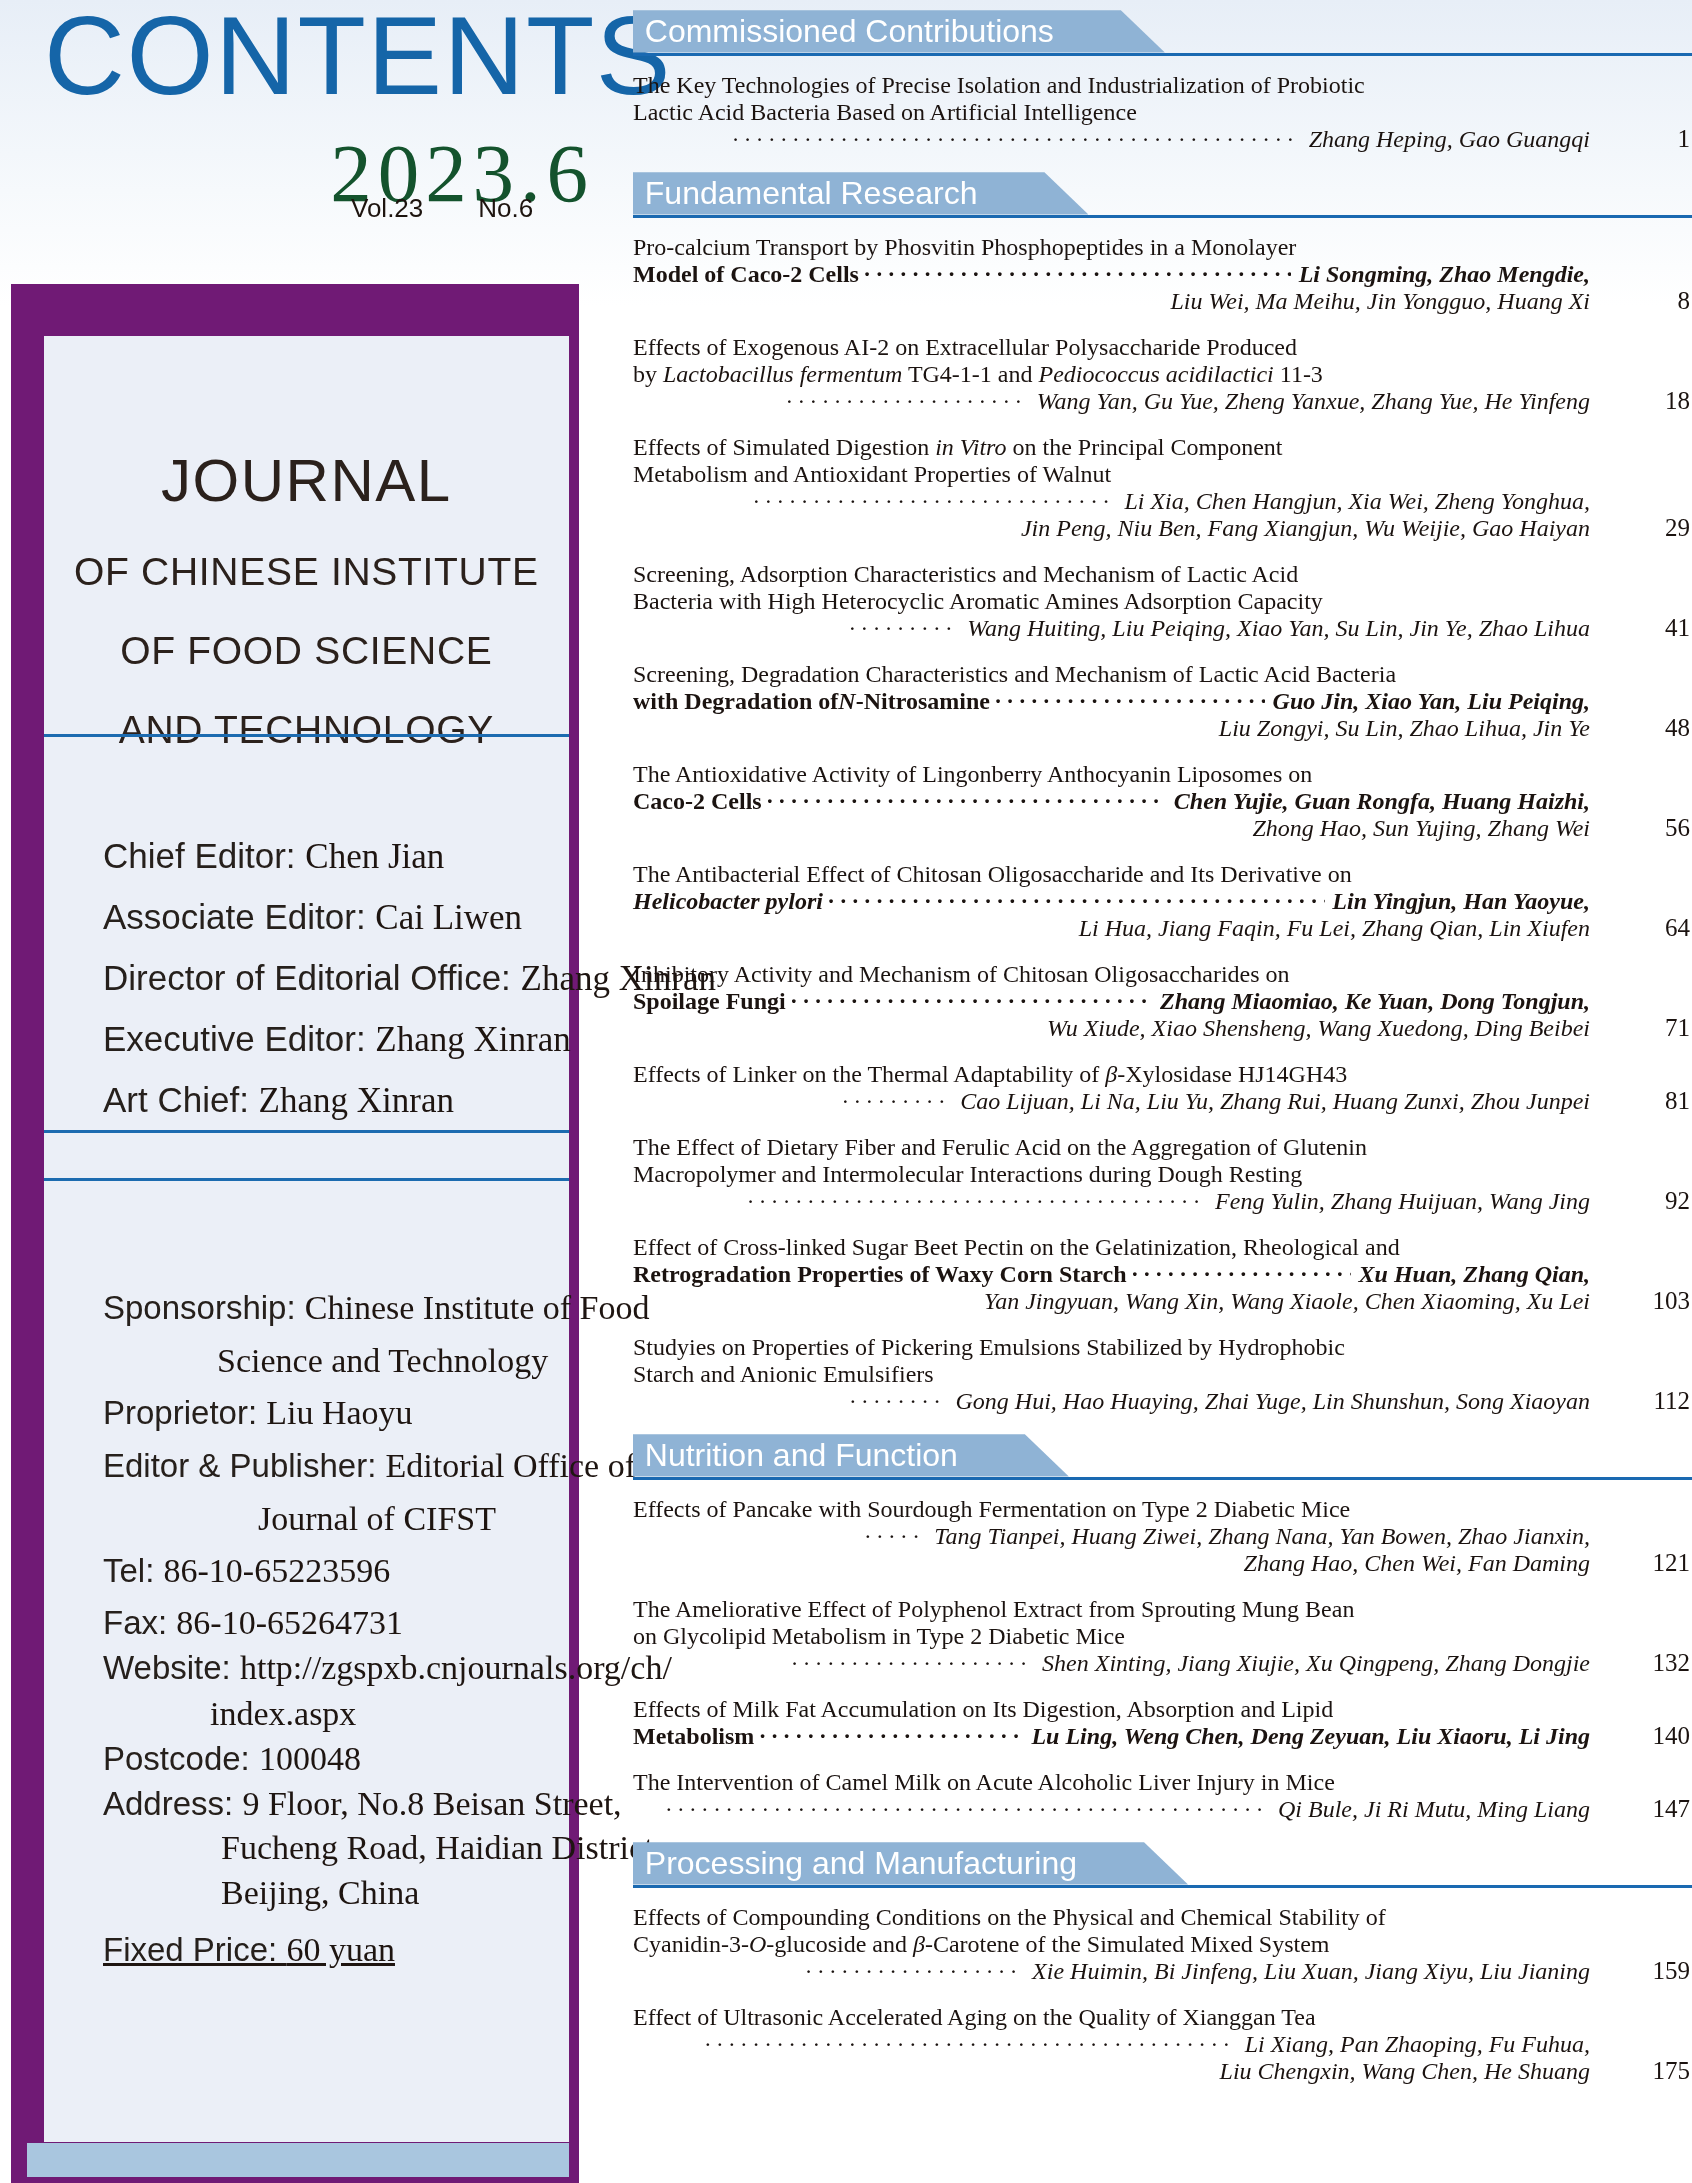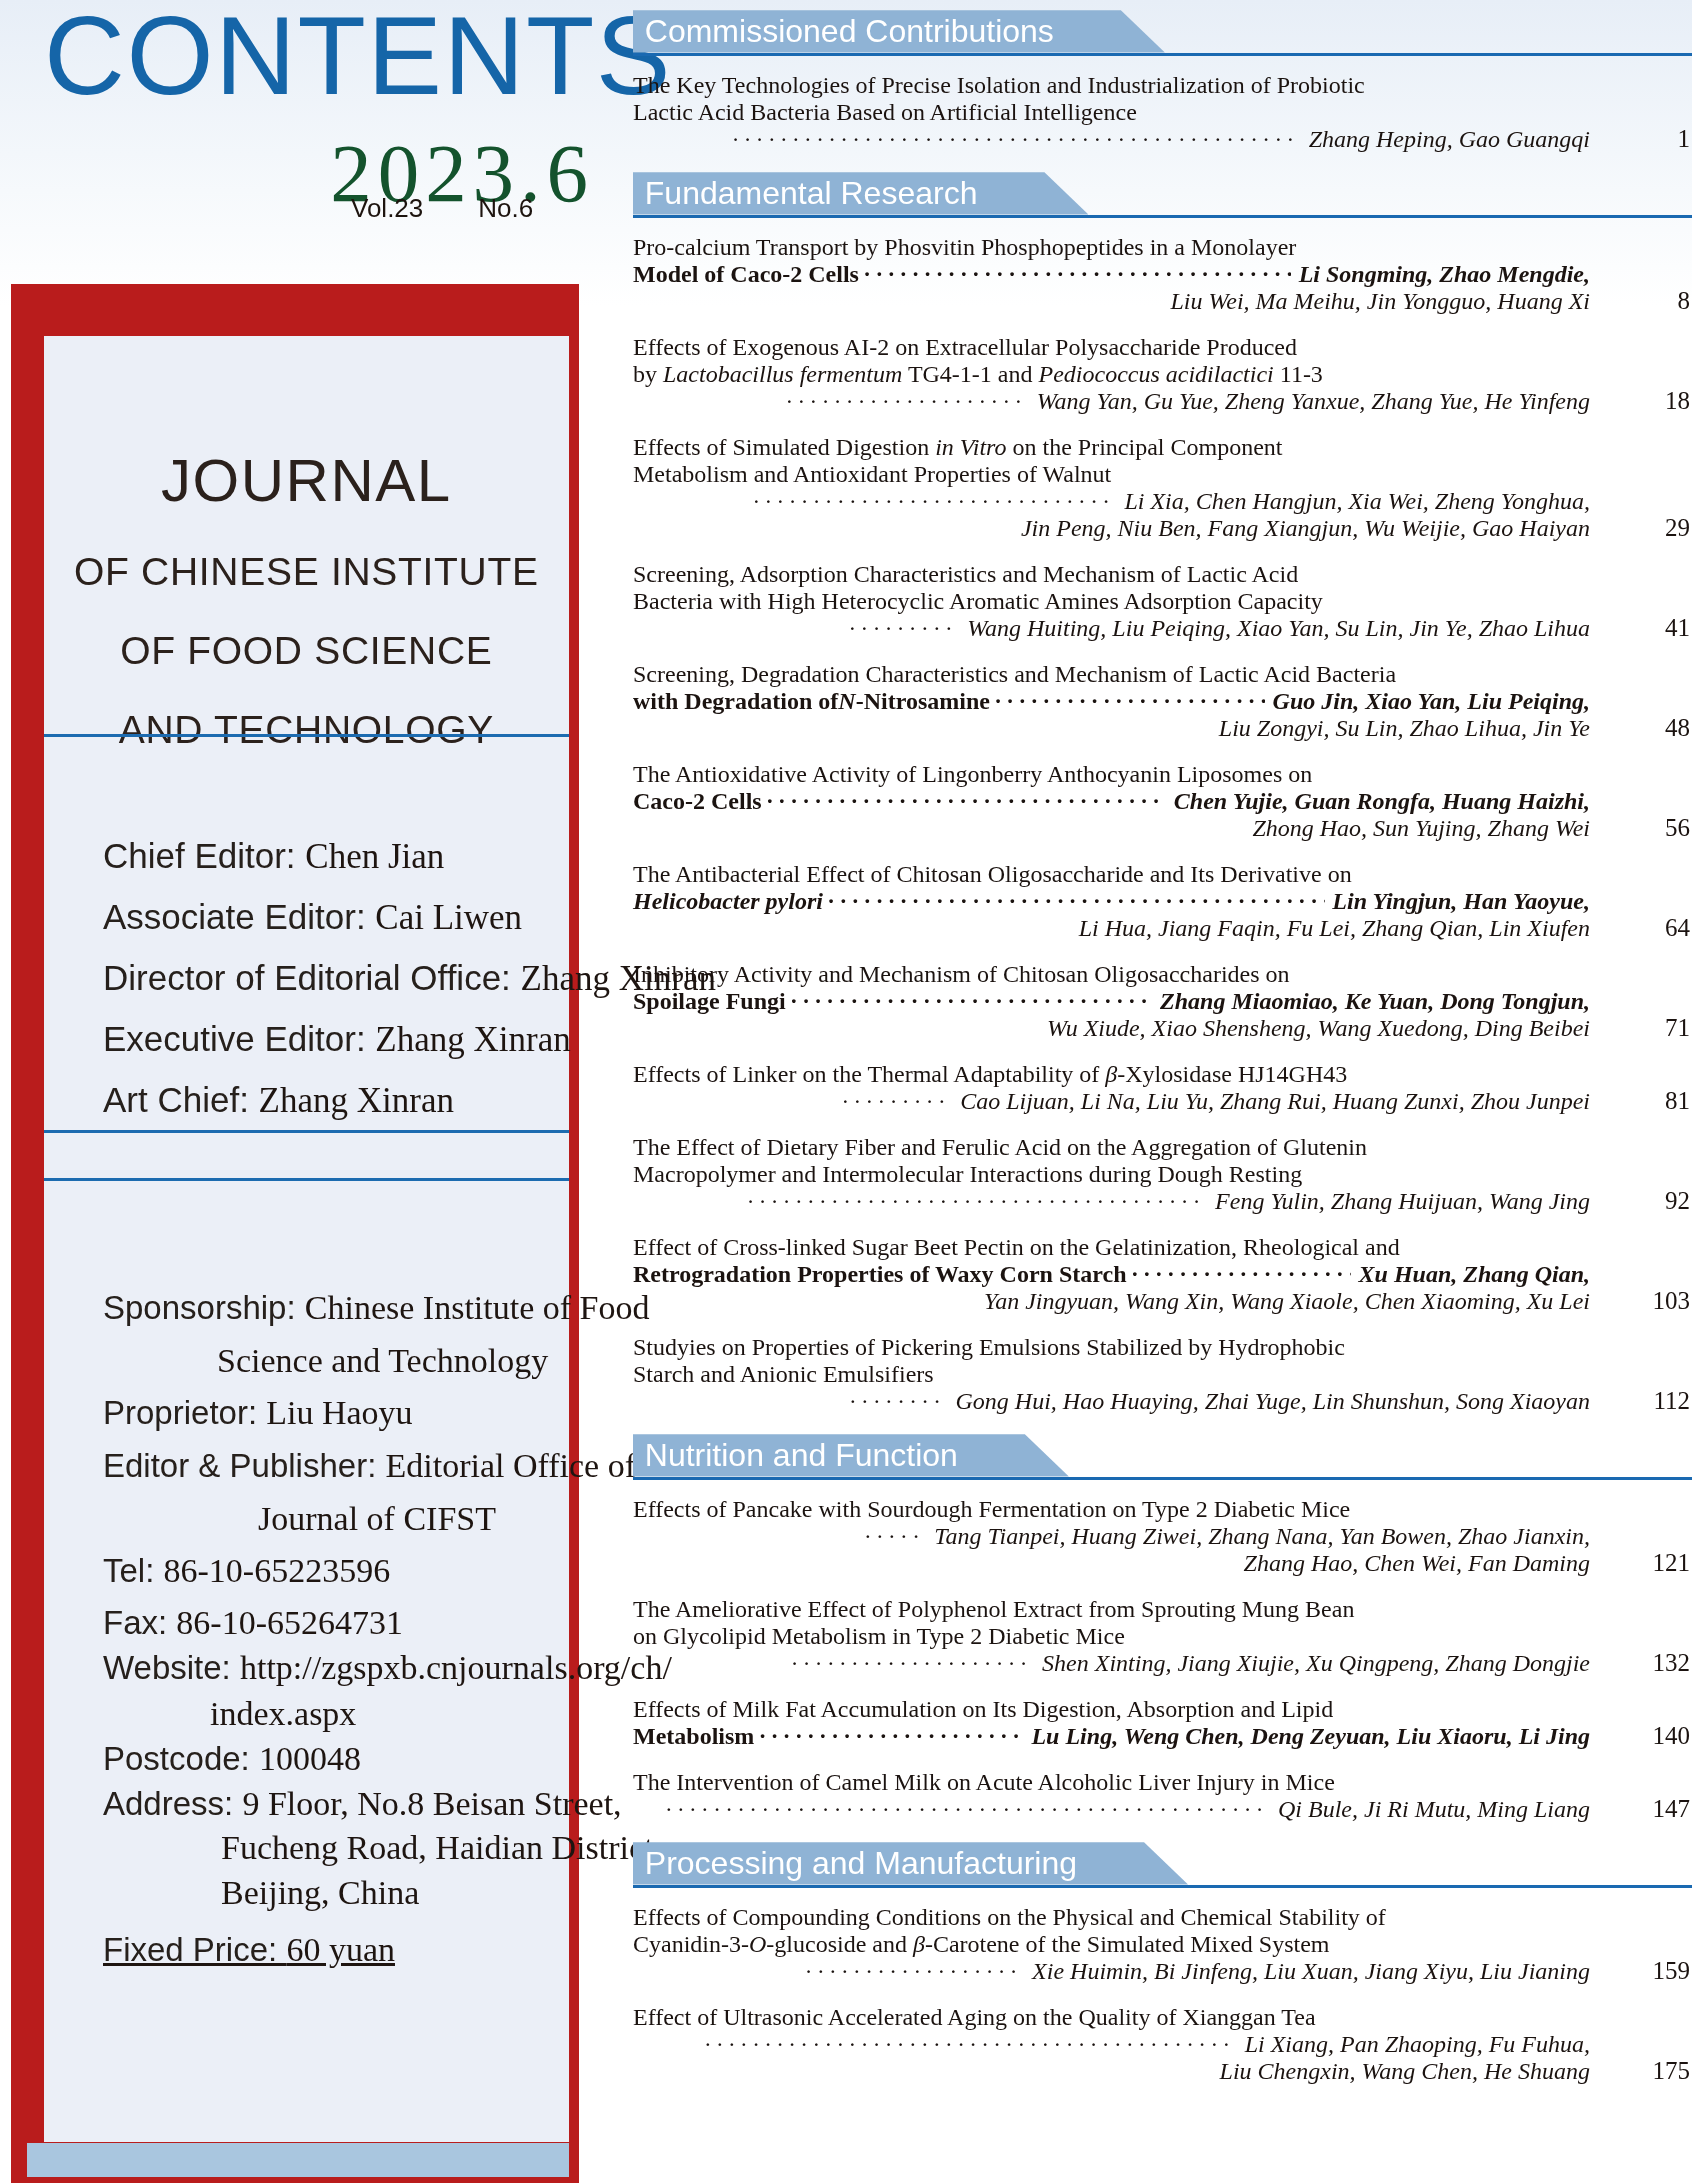--- a/index.html
+++ b/index.html
@@ -10,21 +10,21 @@
   }
   .abs{position:absolute;}
   
   .contents-title{left:44px;top:-8.8px;font-family:"Liberation Sans",sans-serif;
     font-size:112px;font-weight:500;color:#1565a8;letter-spacing:1.5px;}
   .issue{left:177px;top:125px;width:417px;text-align:right;font-size:83px;letter-spacing:5.9px;color:#14532d;}
   .volno{left:351px;top:193px;font-family:"Liberation Sans",sans-serif;font-size:26px;color:#1d140f;}
   .volno span{margin-right:55px;}
   .volno span:last-child{margin-right:0;}
   
-  .sidebar{left:11px;top:284px;width:568px;height:1899px;background:#b91c1c;}
+  .sidebar{left:11px;top:284px;width:568px;height:1899px;background:#701a75;}
   .panel{position:absolute;left:33px;top:52px;right:10.3px;height:1806px;background:#ebeff7;}
   .bottom-bar{position:absolute;left:16px;right:10.3px;bottom:5.9px;height:34px;background:#a9c6df;}
   .jtitle{position:absolute;left:0;right:0;top:111px;text-align:center;color:#2b211c;
     font-family:"Liberation Sans",sans-serif;}
   .jtitle .big{font-size:60px;line-height:68px;margin-bottom:32px;letter-spacing:1.5px;}
   .jtitle .sub{font-size:39px;line-height:44px;margin-top:35px;letter-spacing:0.7px;}
   .rule{position:absolute;left:33px;right:10.3px;height:2.9px;background:#1c6bb0;}
   .editors{position:absolute;left:59px;right:14.7px;top:501px;}
   .ed-line{font-size:35px;line-height:37px;margin-bottom:23px;white-space:nowrap;}
   .lbl{font-family:"Liberation Sans",sans-serif;color:#26201c;}

